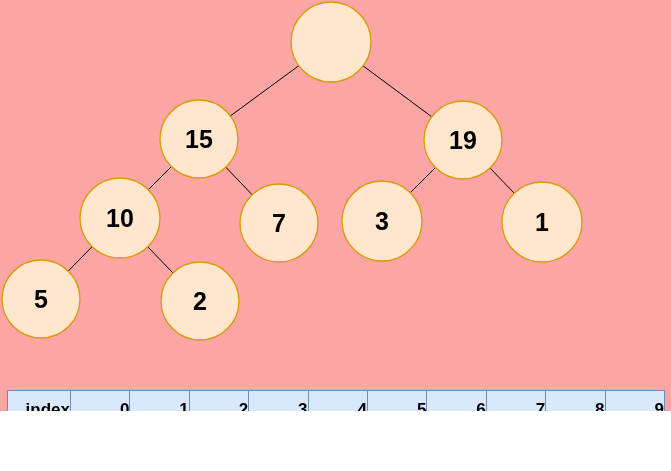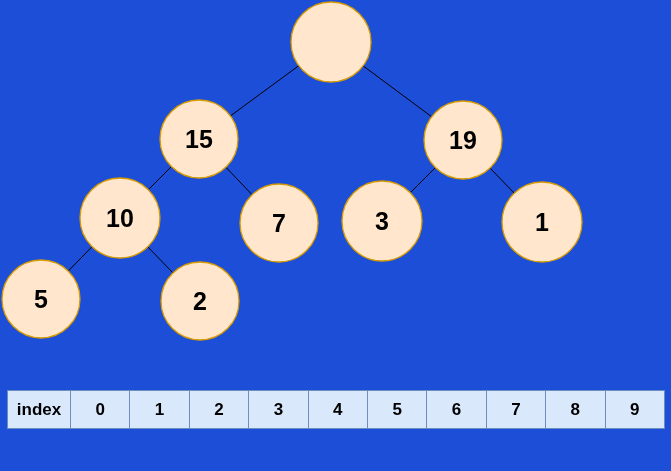--- a/index.html
+++ b/index.html
@@ -4,22 +4,22 @@
 <style>
   html, body {
     margin: 0;
     padding: 0;
     background: #ffffff;
     font-family: "Liberation Sans", sans-serif;
   }
   .canvas {
     position: relative;
     width: 671px;
-    height: 471px;
-    background: #1d4ed8;
+    height: 411px;
+    background: #fca5a5;
     overflow: hidden;
   }
   svg.tree {
     position: absolute;
     left: 0;
     top: 0;
   }
   svg.tree text {
     font-family: "Liberation Sans", sans-serif;
     font-weight: bold;
@@ -33,21 +33,21 @@
     top: 390px;
     width: 658px;
     border-collapse: collapse;
     table-layout: fixed;
   }
   table.array-table td, table.array-table th {
     border: 1px solid #6C8EBF;
     background: #DAE8FC;
     height: 37px;
     padding: 0;
-    text-align: center;
+    text-align: right;
     vertical-align: middle;
     font-weight: bold;
     font-size: 17px;
     color: #000000;
   }
   table.array-table th.rowlabel {
     width: 62px;
   }
 </style>
 </head>

